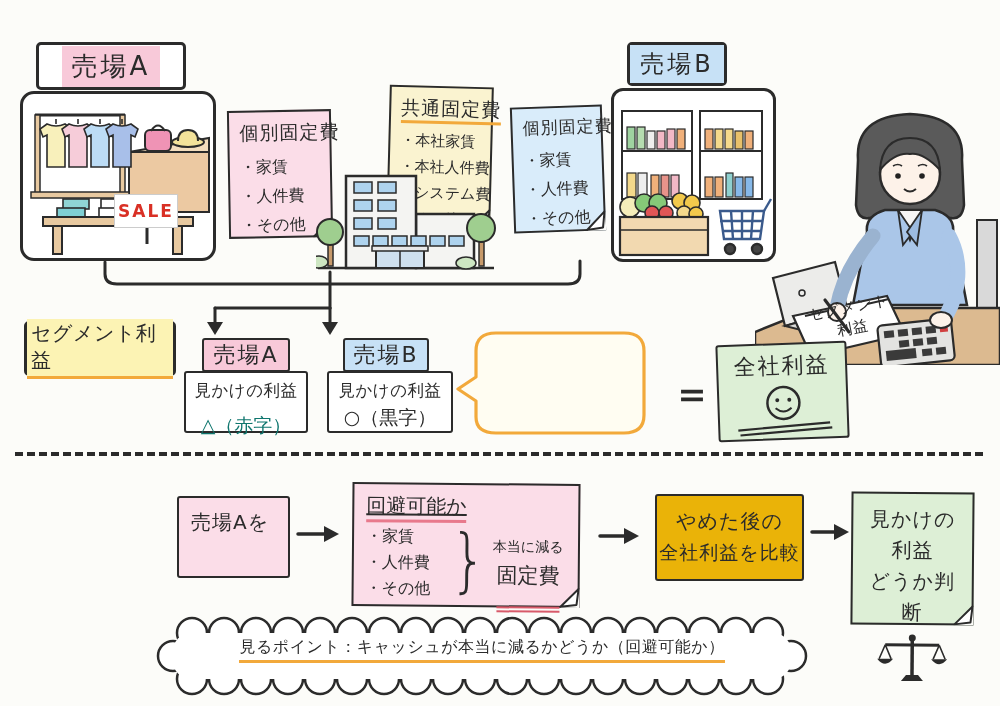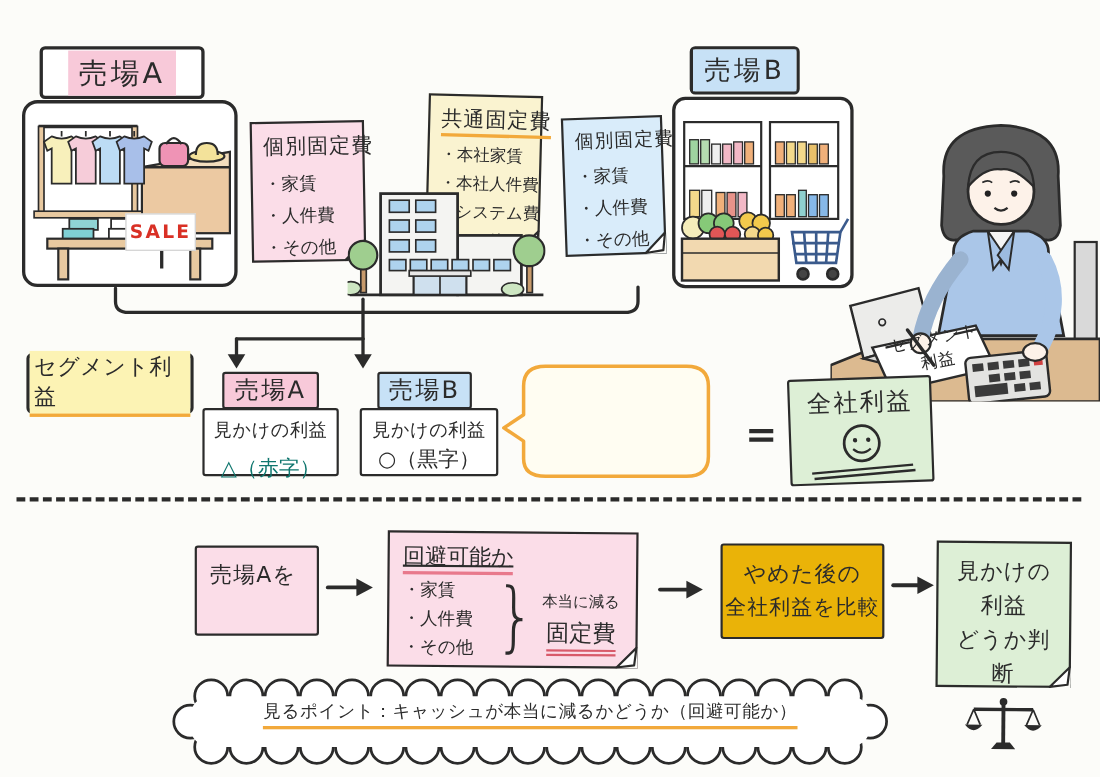--- a/index.html
+++ b/index.html
@@ -13,21 +13,21 @@
   .storebox{position:absolute;box-sizing:border-box;border:3px solid #2b2b2b;border-radius:14px;background:#fff;}
   .note{position:absolute;box-sizing:border-box;border:2px solid #2b2b2b;padding:8px 10px;}
   .note-title{font-size:19px;letter-spacing:1px;margin-bottom:6px;white-space:nowrap;}
   .note-item{font-size:16px;line-height:29px;white-space:nowrap;}
   .fold{position:absolute;right:-2px;bottom:-2px;}
   .card{position:absolute;box-sizing:border-box;border:2.5px solid #2b2b2b;background:#fff;border-radius:3px;text-align:center;}
   .chdr{position:absolute;box-sizing:border-box;border:2.5px solid #2b2b2b;border-radius:3px;
         display:flex;align-items:center;justify-content:center;font-size:22px;letter-spacing:2px;}
   .u-orange{border-bottom:3px solid #f2a93b;padding-bottom:2px;}
   .u-pink{border-bottom:3px solid #e8798c;padding-bottom:2px;text-decoration:underline;}
-  .u-dbl-red{border-bottom:6px double #d85a6a;padding-bottom:3px;}
+  .u-dbl-red{border-bottom:6px double #d85a6a;padding-bottom:19px;}
   .hl-yellow{background:#fcf3b4;border-bottom:3px solid #f2a93b;padding:1px 4px 2px 4px;}
   .hl-green{background:#d6ecce;border-bottom:3px solid #67b368;padding:1px 4px 2px 4px;}
   .dashline{position:absolute;border-top:4px dashed #2b2b2b;}
   .eq{position:absolute;font-size:40px;font-weight:bold;}
   .sale{position:absolute;background:#fff;border:1.5px solid #cccccc;color:#d93025;font-weight:bold;
         font-size:17px;letter-spacing:2px;display:flex;align-items:center;justify-content:center;text-align:center;}
   .twoline{font-size:20px;line-height:31px;letter-spacing:1px;}
   .noptr{pointer-events:none;}
 </style>
 </head>

